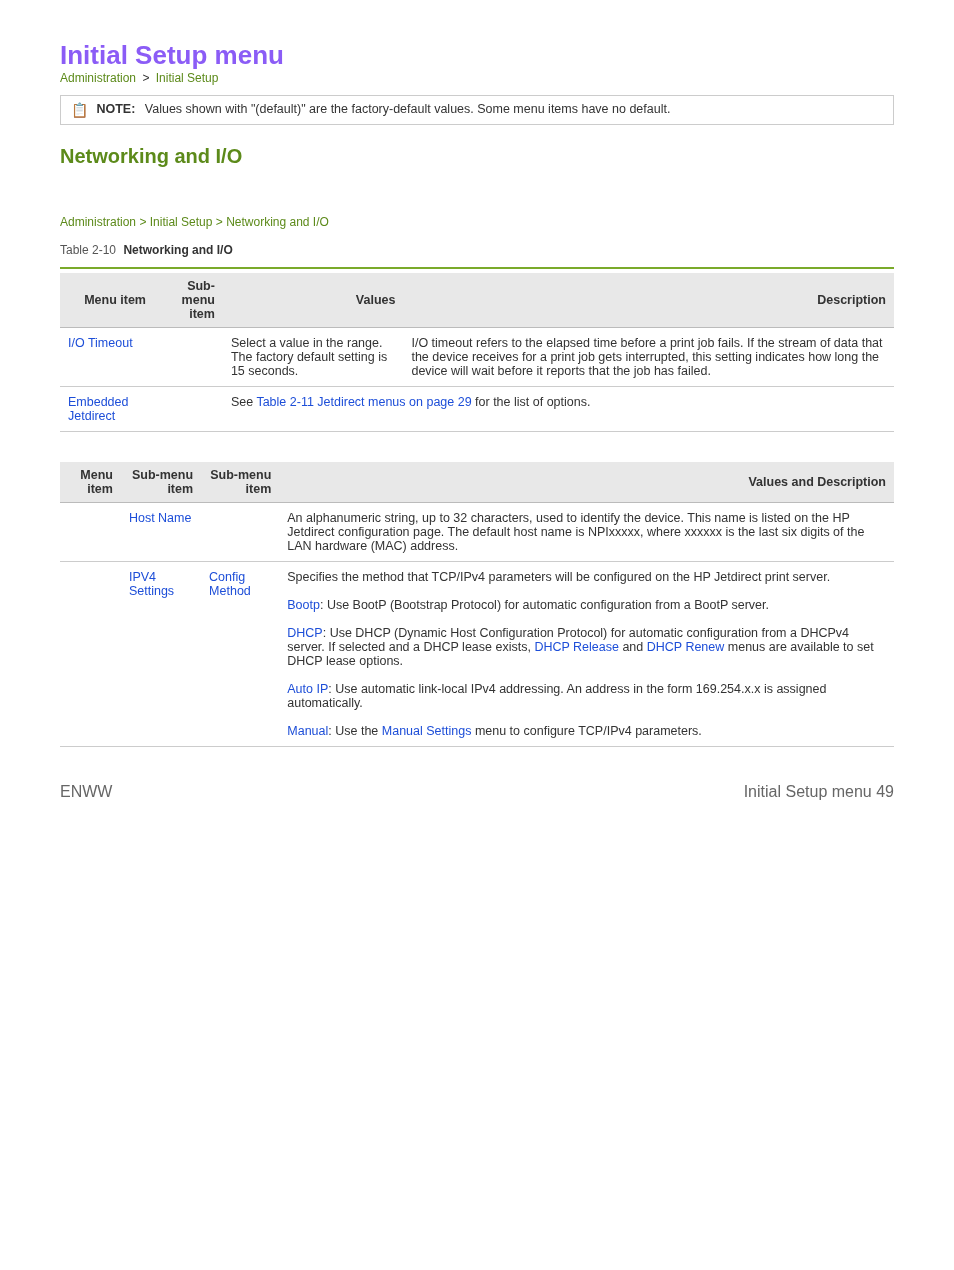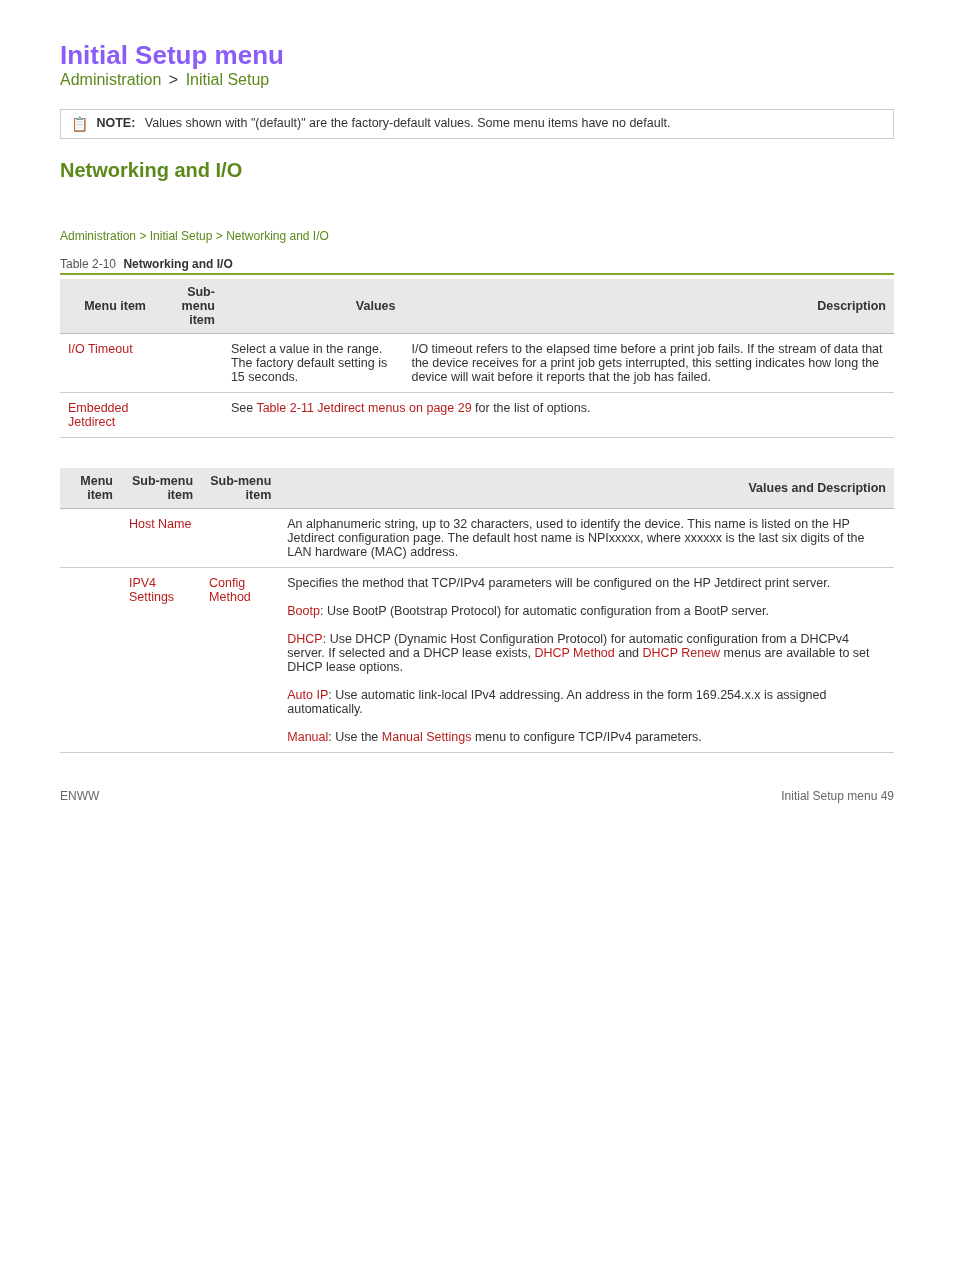--- a/index.html
+++ b/index.html
@@ -11,23 +11,23 @@
       padding: 40px 60px;
       max-width: 954px;
     }
     h1.page-title {
       font-size: 26px;
       font-weight: bold;
       color: #8b5cf6;
       margin-bottom: 0;
     }
     .breadcrumb {
-      font-size: 16px;
-      color: #5c8a1a;
-      margin-bottom: 20px;
+      font-size: 12px;
+      color: #5c8a1a;
+      margin-bottom: 10px;
     }
     .breadcrumb a {
       color: #5c8a1a;
       text-decoration: none;
     }
     .breadcrumb span {
       color: #333;
       margin: 0 3px;
     }
     .note-box {
@@ -64,21 +64,21 @@
     }
     .section-breadcrumb a {
       color: #5c8a1a;
       text-decoration: none;
     }
     .table-caption {
       font-size: 12px;
       font-weight: bold;
       color: #333;
       margin-bottom: 4px;
-      padding-bottom: 2px;
+      padding-bottom: 10px;
       border-bottom: 2px solid #7aaa2a;
     }
     .table-caption .table-label {
       font-weight: normal;
       color: #555;
       margin-right: 4px;
     }
     table.data-table {
       width: 100%;
       border-collapse: collapse;
@@ -105,27 +105,27 @@
     }
     table.data-table tbody td {
       padding: 8px 8px;
       vertical-align: top;
       color: #333;
     }
     table.data-table tbody td.link-cell {
       color: #5c8a1a;
     }
     .link-green {
-      color: #b91c1c;
+      color: #1d4ed8;
       text-decoration: none;
     }
     .footer-row {
       display: flex;
       justify-content: space-between;
-      font-size: 12px;
+      font-size: 16px;
       color: #666;
       margin-top: 17px;
       padding-top: 6px;
     }
     .table-wrap {
       margin-bottom: 30px;
     }
   </style>
 </head>
 <body>
@@ -210,21 +210,21 @@
 
       <tr>
         <td></td>
         <td class="link-cell"><a class="link-green">IPV4 Settings</a></td>
         <td class="link-cell"><a class="link-green">Config Method</a></td>
         <td>
           <p>Specifies the method that TCP/IPv4 parameters will be configured on the HP Jetdirect print server.</p>
           <br>
           <p><a class="link-green">Bootp</a>: Use BootP (Bootstrap Protocol) for automatic configuration from a BootP server.</p>
           <br>
-          <p><a class="link-green">DHCP</a>: Use DHCP (Dynamic Host Configuration Protocol) for automatic configuration from a DHCPv4 server. If selected and a DHCP lease exists, <a class="link-green">DHCP Method</a> and <a class="link-green">DHCP Renew</a> menus are available to set DHCP lease options.</p>
+          <p><a class="link-green">DHCP</a>: Use DHCP (Dynamic Host Configuration Protocol) for automatic configuration from a DHCPv4 server. If selected and a DHCP lease exists, <a class="link-green">DHCP Release</a> and <a class="link-green">DHCP Renew</a> menus are available to set DHCP lease options.</p>
           <br>
           <p><a class="link-green">Auto IP</a>: Use automatic link-local IPv4 addressing. An address in the form 169.254.x.x is assigned automatically.</p>
           <br>
           <p><a class="link-green">Manual</a>: Use the <a class="link-green">Manual Settings</a> menu to configure TCP/IPv4 parameters.</p>
         </td>
       </tr>
     </tbody>
   </table>
 </div>
 

